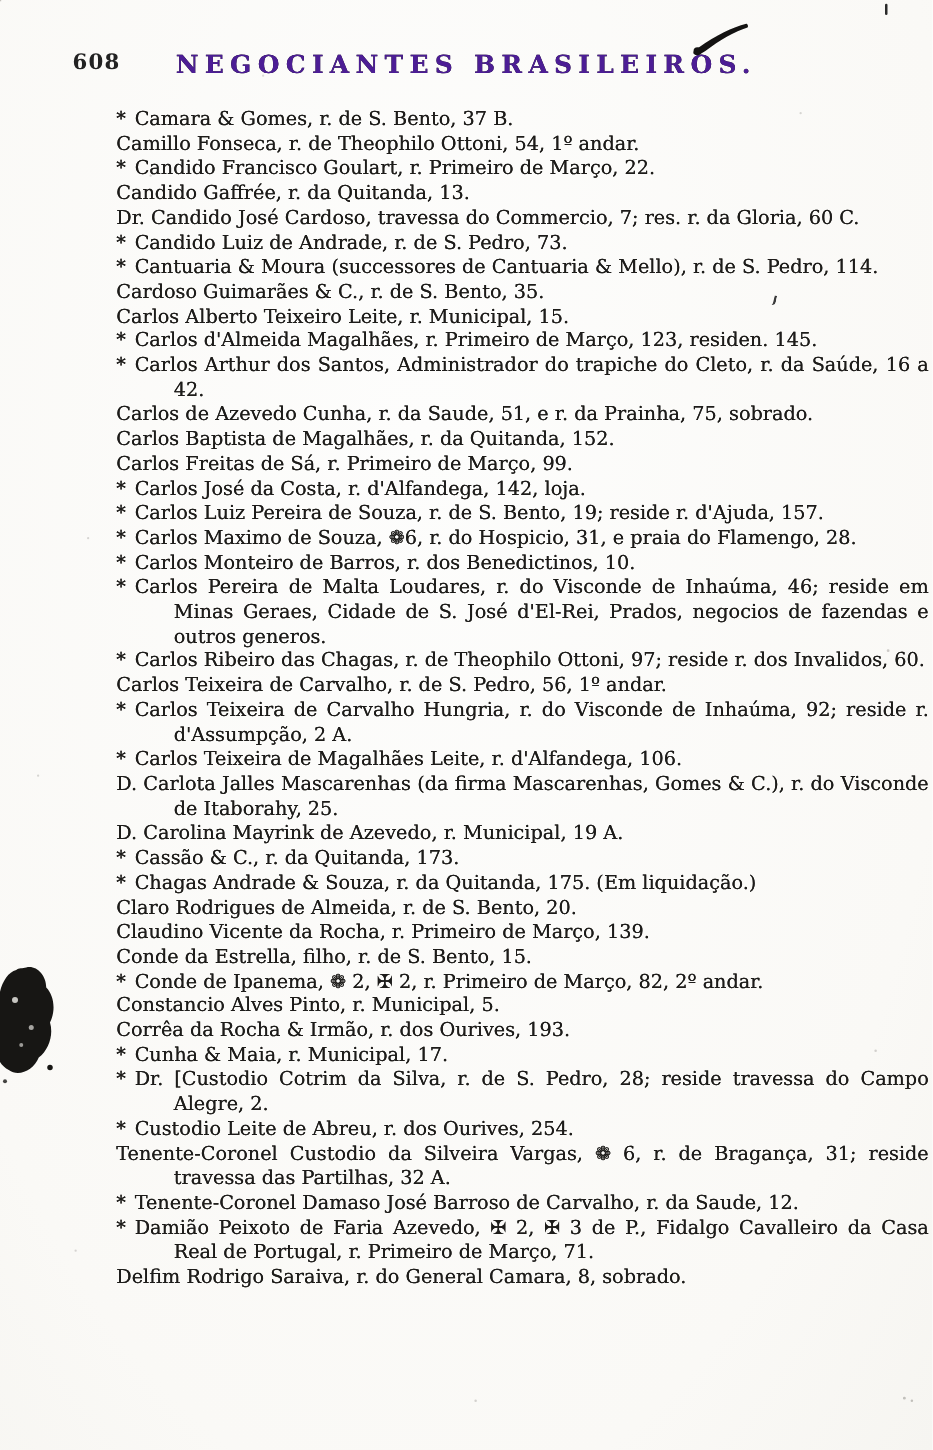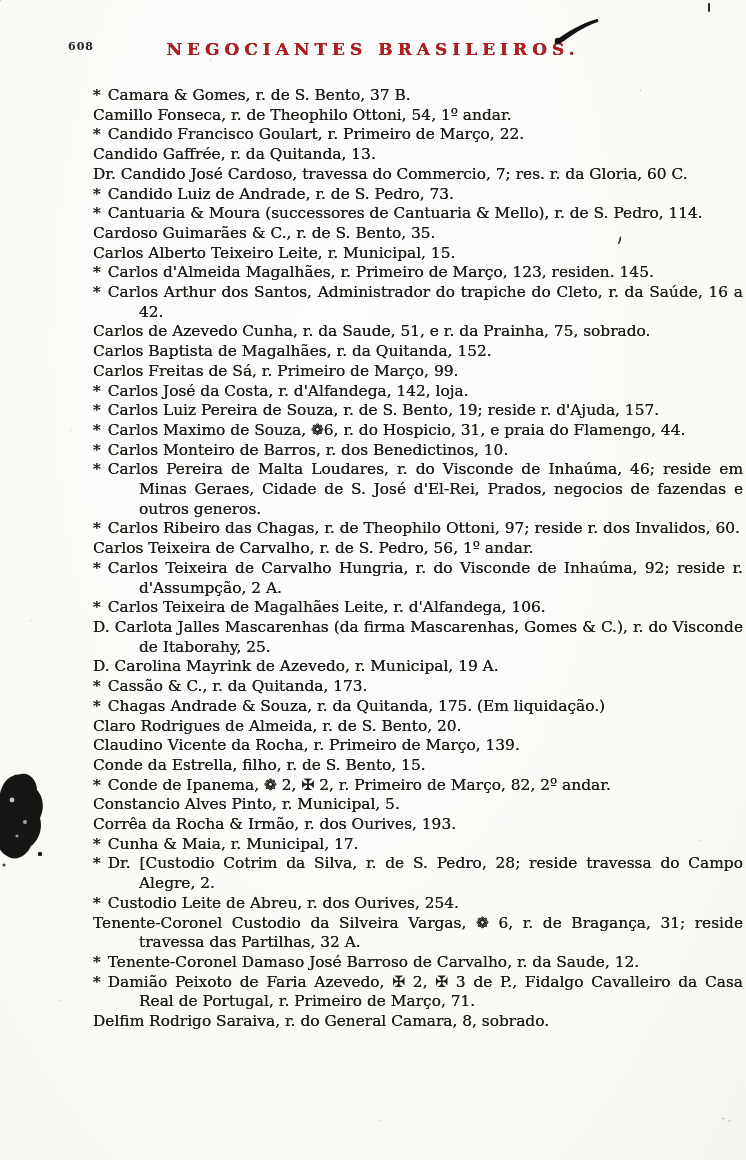--- a/index.html
+++ b/index.html
@@ -6,27 +6,27 @@
   body{
     width:746px;height:1160px;
     background:radial-gradient(ellipse at 45% 30%, #fdfdfc 0%, #faf9f6 75%, #f6f5f1 100%);
     font-family:"DejaVu Serif","Liberation Serif",serif;
     color:#1d1c1a;
     position:relative;overflow:hidden;
   }
   .page{position:absolute;inset:0;}
   .header{position:absolute;top:38px;left:0;width:100%;height:28px;}
   .page-number{
-    position:absolute;left:68px;top:2px;
-    font-size:11px;letter-spacing:1px;font-weight:bold;color:#222;
+    position:absolute;left:58px;top:2px;
+    font-size:17px;letter-spacing:1px;font-weight:bold;color:#222;
   }
   .page-title{
     margin:0;position:absolute;left:0;top:1px;width:100%;
-    text-align:center;font-size:17px;font-weight:bold;
-    letter-spacing:5px;color:#b91c1c;
+    text-align:center;font-size:20px;font-weight:bold;
+    letter-spacing:5px;color:#4c1d95;
     text-shadow:0 0 .5px #161513;
   }
   .entry-list{
     position:absolute;top:86px;left:57px;width:650px;
     font-size:15.4px;line-height:19.7px;margin-left:36px;
   }
   .entry{
     margin:0;padding-left:46px;text-indent:-46px;
     text-align:justify;text-shadow:0 0 .45px #24221f;
   }
@@ -63,21 +63,21 @@
       <p class="entry"><span class="marker">*</span><span>Cantuaria &amp; Moura (successores de Cantuaria &amp; Mello), r. de S. Pedro, 114.</span></p>
       <p class="entry"><span class="marker"></span><span>Cardoso Guimarães &amp; C., r. de S. Bento, 35.</span></p>
       <p class="entry"><span class="marker"></span><span>Carlos Alberto Teixeiro Leite, r. Municipal, 15.</span></p>
       <p class="entry"><span class="marker">*</span><span>Carlos d'Almeida Magalhães, r. Primeiro de Março, 123, residen. 145.</span></p>
       <p class="entry"><span class="marker">*</span><span>Carlos Arthur dos Santos, Administrador do trapiche do Cleto, r. da Saúde, 16 a 42.</span></p>
       <p class="entry"><span class="marker"></span><span>Carlos de Azevedo Cunha, r. da Saude, 51, e r. da Prainha, 75, sobrado.</span></p>
       <p class="entry"><span class="marker"></span><span>Carlos Baptista de Magalhães, r. da Quitanda, 152.</span></p>
       <p class="entry"><span class="marker"></span><span>Carlos Freitas de Sá, r. Primeiro de Março, 99.</span></p>
       <p class="entry"><span class="marker">*</span><span>Carlos José da Costa, r. d'Alfandega, 142, loja.</span></p>
       <p class="entry"><span class="marker">*</span><span>Carlos Luiz Pereira de Souza, r. de S. Bento, 19; reside r. d'Ajuda, 157.</span></p>
-      <p class="entry"><span class="marker">*</span><span>Carlos Maximo de Souza, ❁6, r. do Hospicio, 31, e praia do Flamengo, 44.</span></p>
+      <p class="entry"><span class="marker">*</span><span>Carlos Maximo de Souza, ❁6, r. do Hospicio, 31, e praia do Flamengo, 28.</span></p>
       <p class="entry"><span class="marker">*</span><span>Carlos Monteiro de Barros, r. dos Benedictinos, 10.</span></p>
       <p class="entry"><span class="marker">*</span><span>Carlos Pereira de Malta Loudares, r. do Visconde de Inhaúma, 46; reside em Minas Geraes, Cidade de S. José d'El-Rei, Prados, negocios de fazendas e outros generos.</span></p>
       <p class="entry"><span class="marker">*</span><span>Carlos Ribeiro das Chagas, r. de Theophilo Ottoni, 97; reside r. dos Invalidos, 60.</span></p>
       <p class="entry"><span class="marker"></span><span>Carlos Teixeira de Carvalho, r. de S. Pedro, 56, 1º andar.</span></p>
       <p class="entry"><span class="marker">*</span><span>Carlos Teixeira de Carvalho Hungria, r. do Visconde de Inhaúma, 92; reside r. d'Assumpção, 2 A.</span></p>
       <p class="entry"><span class="marker">*</span><span>Carlos Teixeira de Magalhães Leite, r. d'Alfandega, 106.</span></p>
       <p class="entry"><span class="marker"></span><span>D. Carlota Jalles Mascarenhas (da firma Mascarenhas, Gomes &amp; C.), r. do Visconde de Itaborahy, 25.</span></p>
       <p class="entry"><span class="marker"></span><span>D. Carolina Mayrink de Azevedo, r. Municipal, 19 A.</span></p>
       <p class="entry"><span class="marker">*</span><span>Cassão &amp; C., r. da Quitanda, 173.</span></p>
       <p class="entry"><span class="marker">*</span><span>Chagas Andrade &amp; Souza, r. da Quitanda, 175. (Em liquidação.)</span></p>

